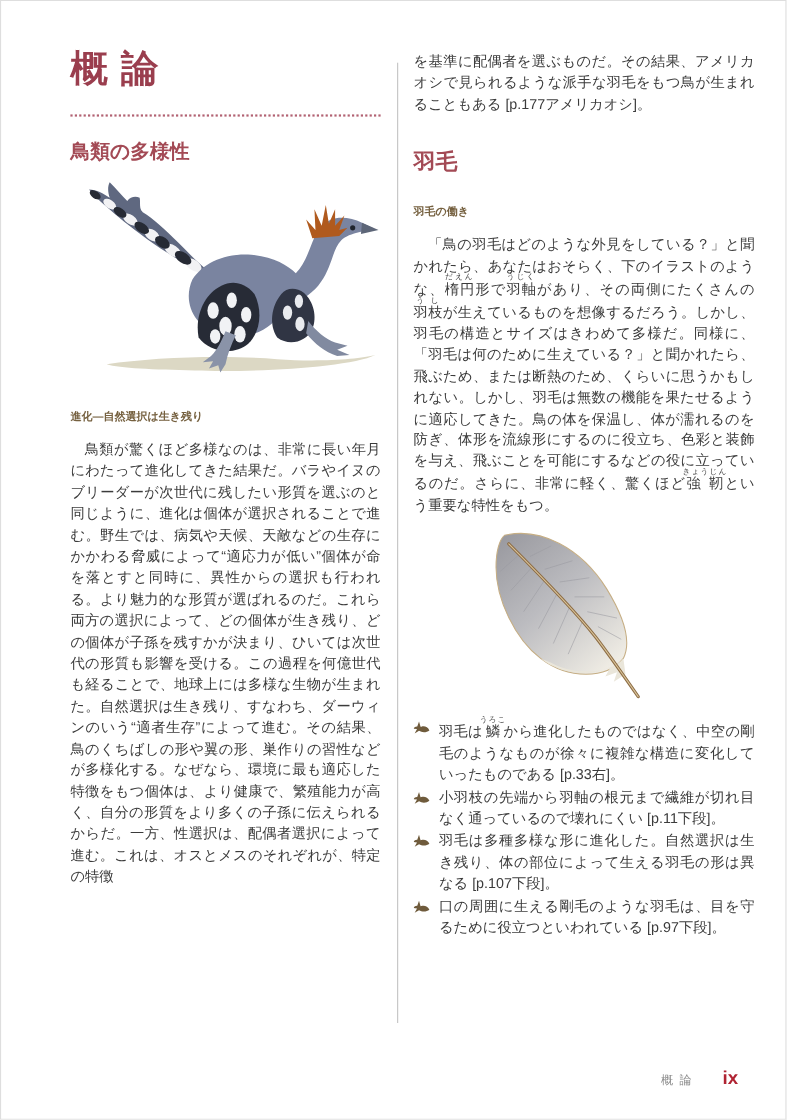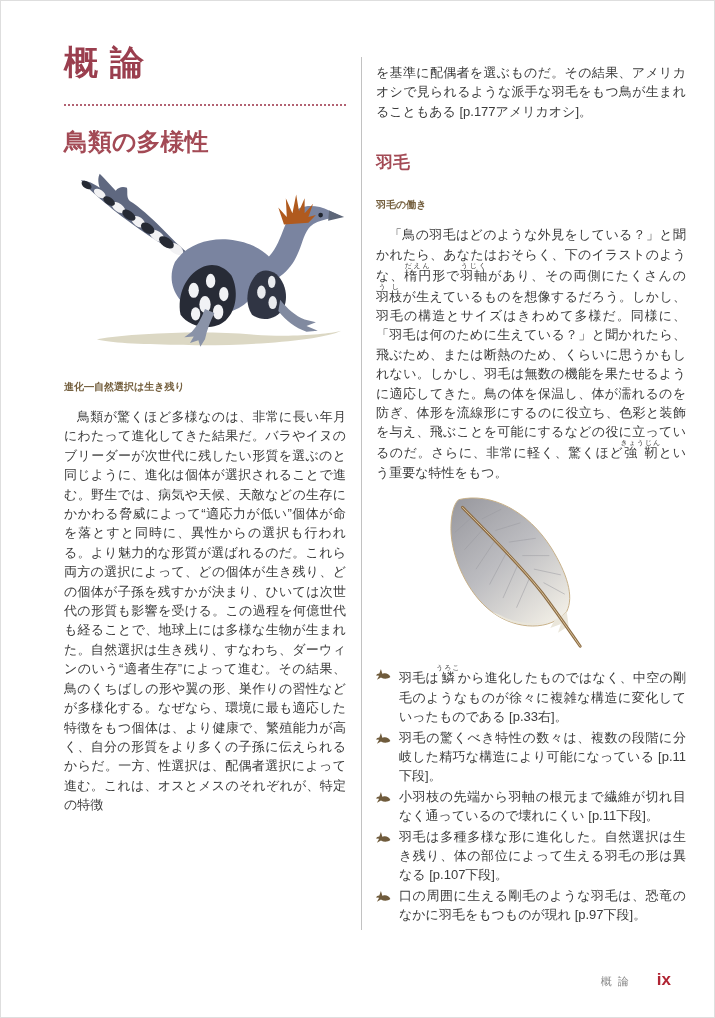--- a/index.html
+++ b/index.html
@@ -12,26 +12,26 @@
   .page-title{
     position:absolute;left:64px;top:40px;margin:0;
     font-size:34px;font-weight:bold;color:#9a3e4e;letter-spacing:12px;
   }
   .dotted-rule{
     position:absolute;left:64px;top:104px;width:282px;height:0;
     border-top:2px dotted #b26272;
   }
   .col{position:absolute;top:126px;}
   .col-left{left:64px;width:282px;}
-  .col-right{left:376px;top:63px;width:310px;}
+  .col-right{left:376px;top:46px;width:310px;}
   .col-divider{
     position:absolute;left:361px;top:57px;width:1px;height:873px;background:#c2c2c2;
   }
-  .heading-a{margin:0;font-size:24px;font-weight:bold;color:#a34a55;}
-  .heading-a.feathers{font-size:17px;margin-top:30px;}
+  .heading-a{margin:0;font-size:18px;font-weight:bold;color:#a34a55;}
+  .heading-a.feathers{font-size:20px;margin-top:30px;}
   .heading-b{margin:0;font-size:10px;font-weight:bold;color:#75603f;}
   .body{
     margin:13px 0 0 0;font-size:13px;line-height:19.4px;
     text-align:justify;color:#3b3b3b;
   }
   .indent{text-indent:1em;}
   ruby rt{font-size:7px;line-height:1;color:#3b3b3b;letter-spacing:1px;}
   figure{margin:0;}
   .dino-fig{margin:8px 0 4px 0;height:196px;display:flex;align-items:center;justify-content:center;}
   .evo-head{margin-top:18px;}
@@ -161,45 +161,37 @@
             </svg>
         </span>
         <span class="fact-text">羽毛は<ruby>鱗<rt>うろこ</rt></ruby>から進化したものではなく、中空の剛毛のようなものが徐々に複雑な構造に変化していったものである [p.33右]。</span>
       </li>
       <li>
         <span class="bullet">
           <svg width="15" height="12" viewBox="0 0 14 11">
               <path d="M13.4,8.3 C12.2,5.6 9.4,4.3 6.7,5.1 L5.9,5.3 L4.6,0.8 L3.1,5.0 C1.7,4.9 0.6,5.6 0,6.9 L2.9,7.2 L0.9,10.9 L4.6,8.7 C7.3,10.4 11.1,10.2 13.4,8.3 Z" fill="#6f5b3c"></path>
             </svg>
         </span>
-        <span class="fact-text">羽毛の驚くべき特性の数々は、複数の段階に分岐した精巧な構造により可能になっている [p.11下段]。</span>
-      </li>
-      <li>
-        <span class="bullet">
-          <svg width="15" height="12" viewBox="0 0 14 11">
-              <path d="M13.4,8.3 C12.2,5.6 9.4,4.3 6.7,5.1 L5.9,5.3 L4.6,0.8 L3.1,5.0 C1.7,4.9 0.6,5.6 0,6.9 L2.9,7.2 L0.9,10.9 L4.6,8.7 C7.3,10.4 11.1,10.2 13.4,8.3 Z" fill="#6f5b3c"></path>
-            </svg>
-        </span>
         <span class="fact-text">小羽枝の先端から羽軸の根元まで繊維が切れ目なく通っているので壊れにくい [p.11下段]。</span>
       </li>
       <li>
         <span class="bullet">
           <svg width="15" height="12" viewBox="0 0 14 11">
               <path d="M13.4,8.3 C12.2,5.6 9.4,4.3 6.7,5.1 L5.9,5.3 L4.6,0.8 L3.1,5.0 C1.7,4.9 0.6,5.6 0,6.9 L2.9,7.2 L0.9,10.9 L4.6,8.7 C7.3,10.4 11.1,10.2 13.4,8.3 Z" fill="#6f5b3c"></path>
             </svg>
         </span>
         <span class="fact-text">羽毛は多種多様な形に進化した。自然選択は生き残り、体の部位によって生える羽毛の形は異なる [p.107下段]。</span>
       </li>
       <li>
         <span class="bullet">
           <svg width="15" height="12" viewBox="0 0 14 11">
               <path d="M13.4,8.3 C12.2,5.6 9.4,4.3 6.7,5.1 L5.9,5.3 L4.6,0.8 L3.1,5.0 C1.7,4.9 0.6,5.6 0,6.9 L2.9,7.2 L0.9,10.9 L4.6,8.7 C7.3,10.4 11.1,10.2 13.4,8.3 Z" fill="#6f5b3c"></path>
             </svg>
         </span>
-        <span class="fact-text">口の周囲に生える剛毛のような羽毛は、恐竜のなかに羽毛をもつものが現れ [p.97下段]。</span>
+        <span class="fact-text">口の周囲に生える剛毛のような羽毛は、目を守るために役立つといわれている [p.97下段]。</span>
       </li>
     </ul>
   </div>
 
   <div class="footer">
     <span class="section">概論</span>
     <span class="pagenum">ix</span>
   </div>
 
 </div>

